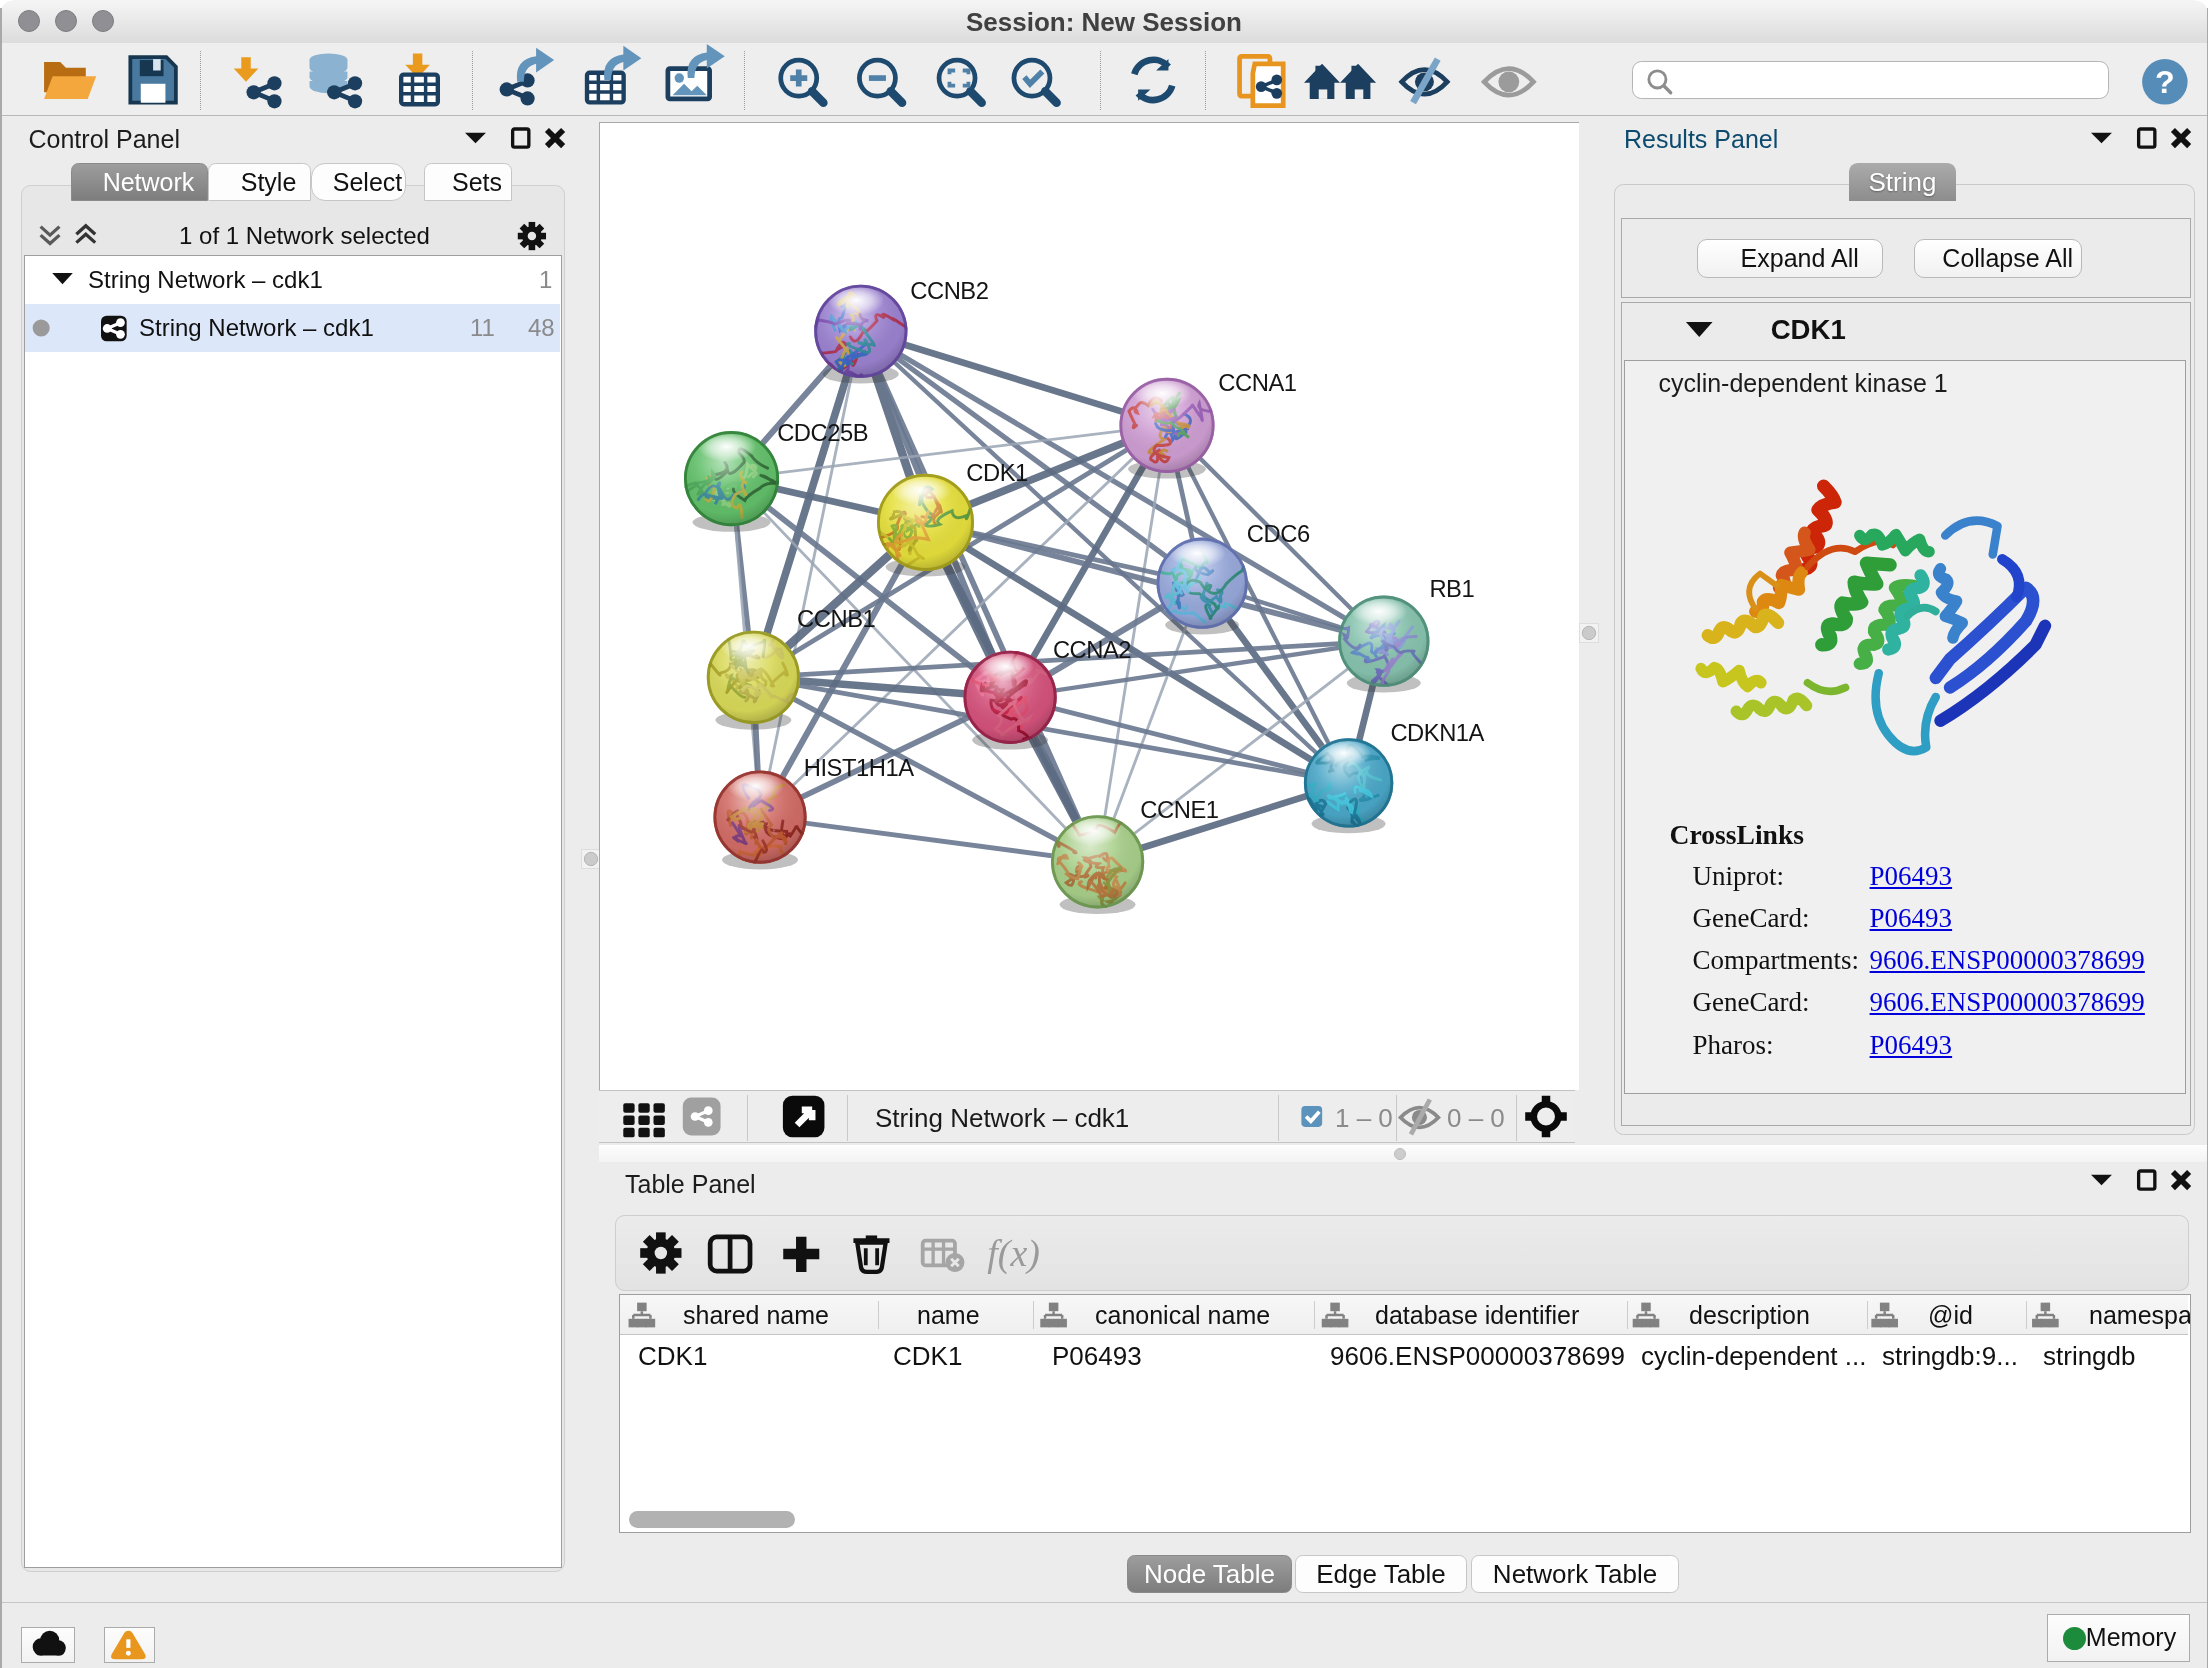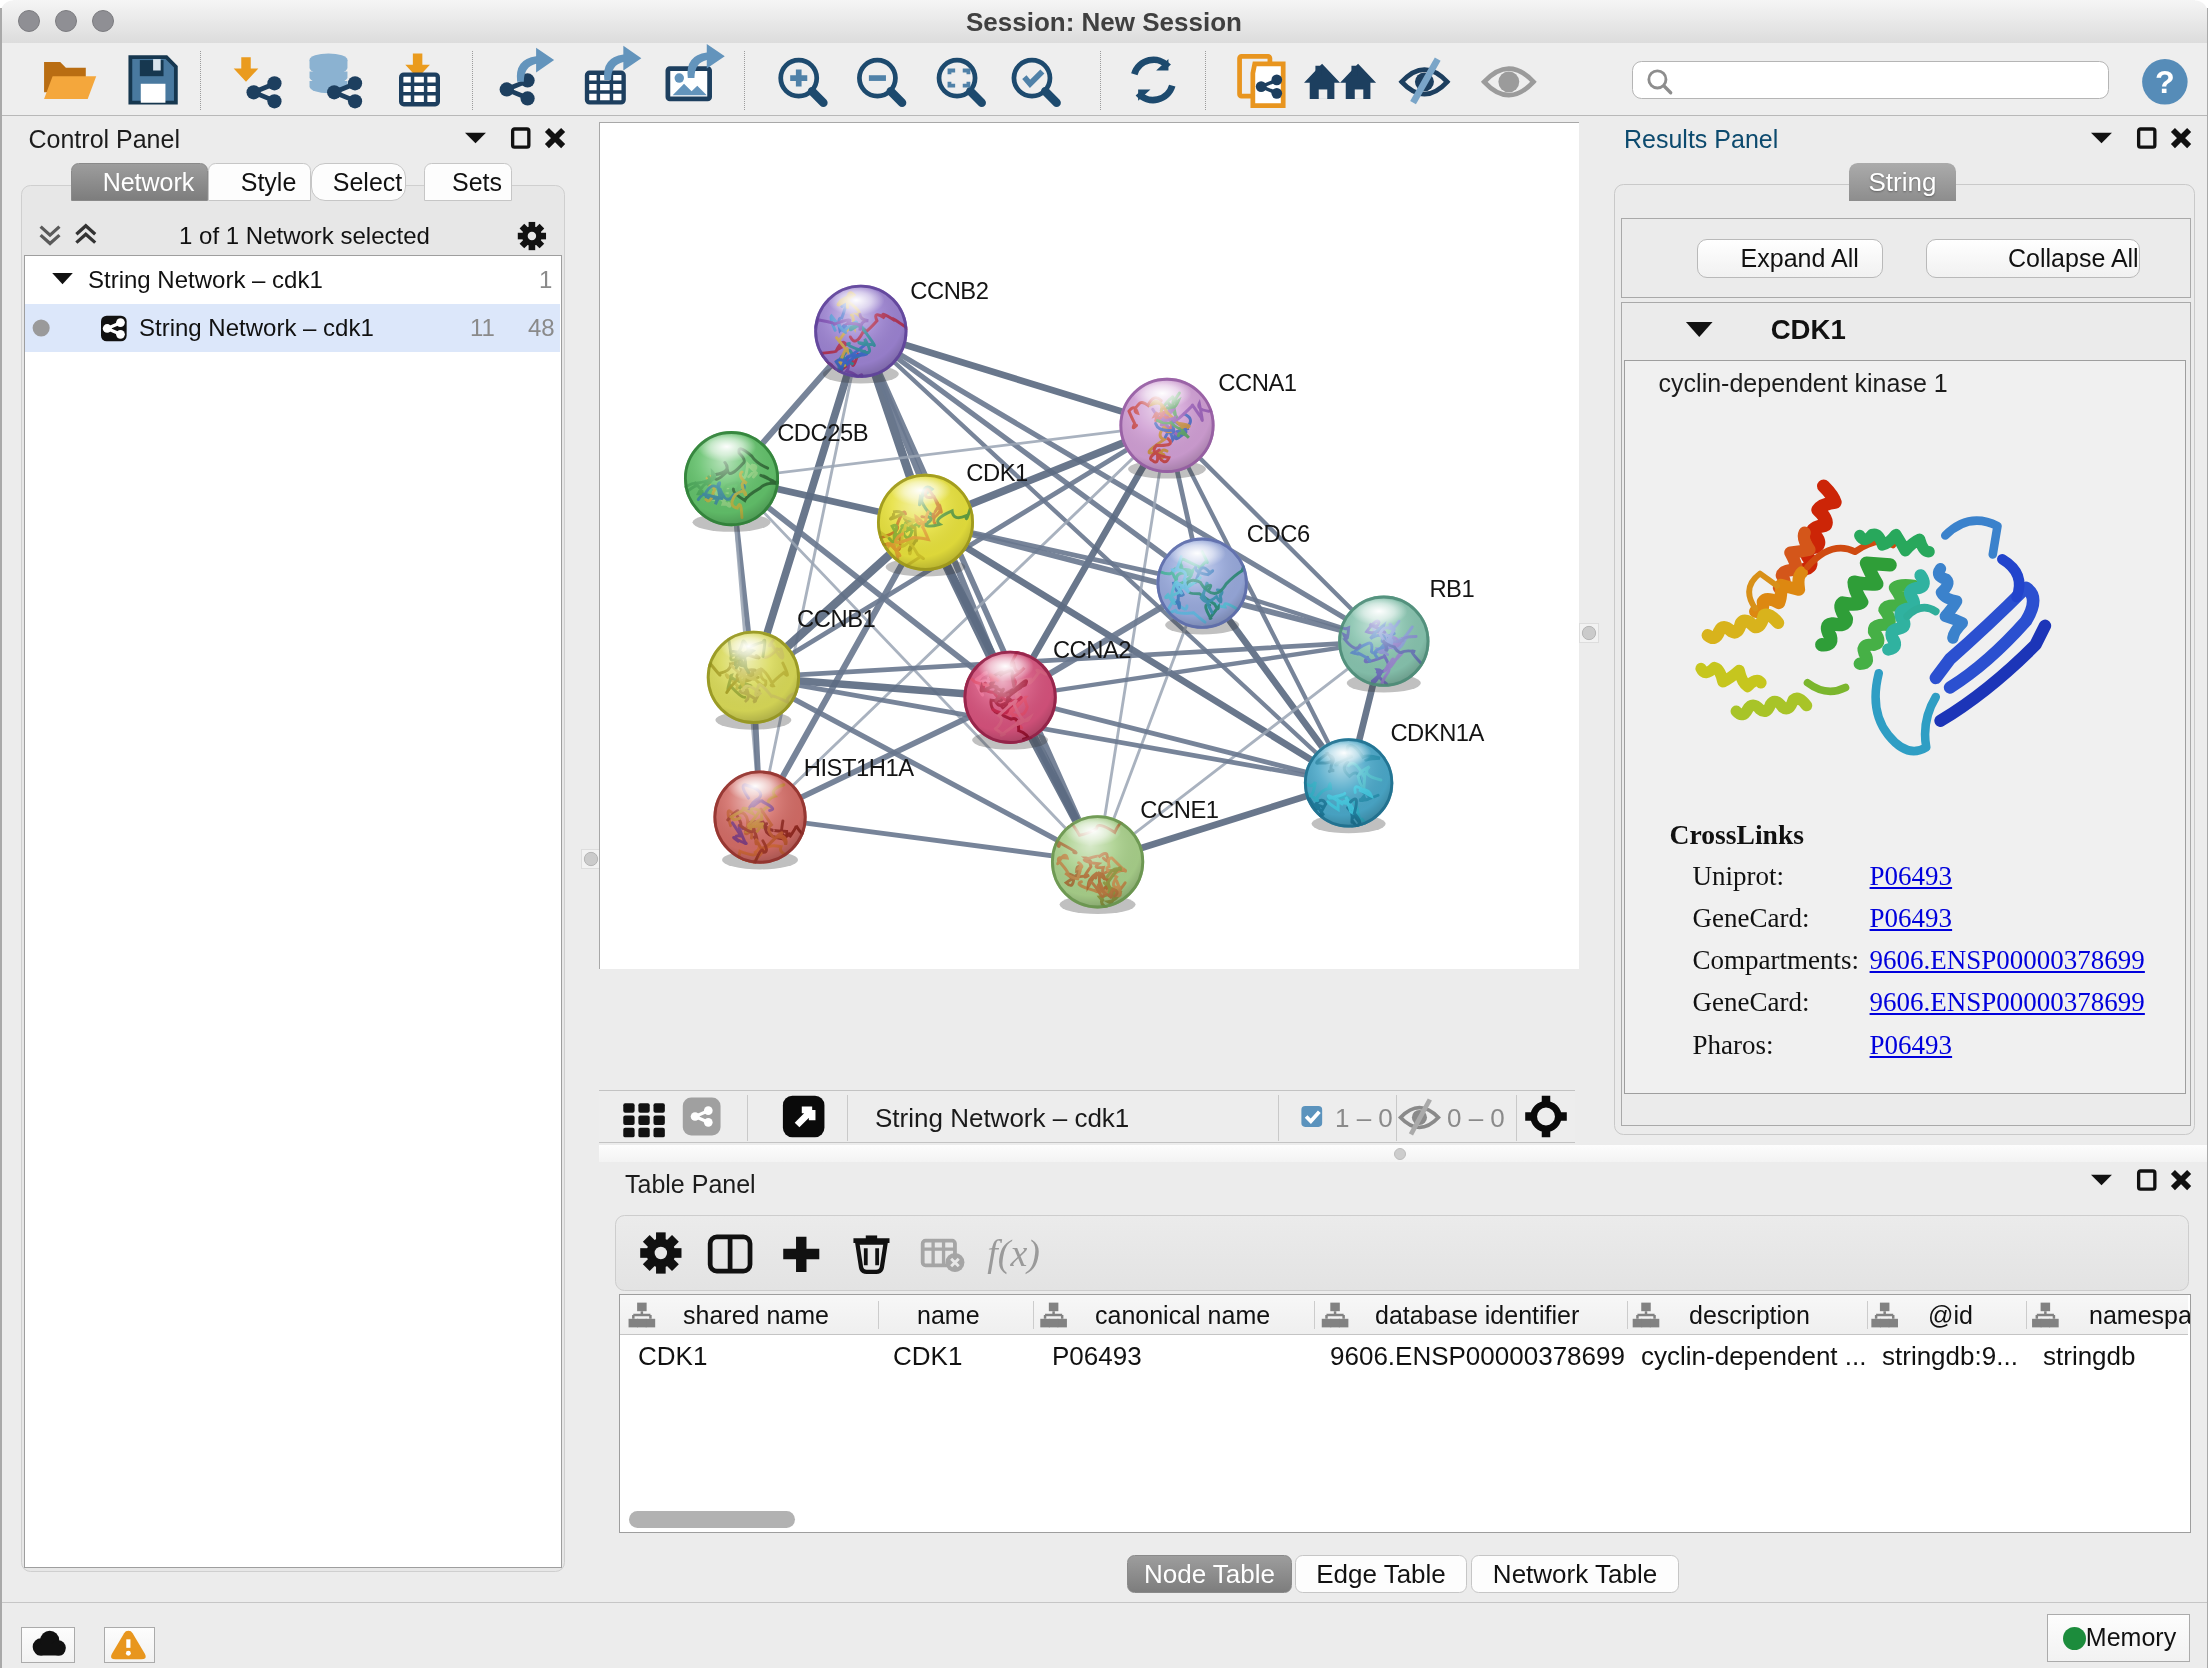--- a/index.html
+++ b/index.html
@@ -27,21 +27,21 @@
 .tab { top:163px; height:38px; border:1px solid #c6c6c6; background:#fdfdfd;
   font-size:25px; color:#111; text-align:center; line-height:36px; border-radius:7.6px 7.6px 0 0;padding-left:18px; }
 .tab.sel { background:linear-gradient(#9d9d9d,#7d7d7d); color:#fff; border-color:#8a8a8a; }
 #cp-selbar { left:42px; top:217px; width:525px; height:38px; font-size:24px; color:#111; text-align:center; line-height:38px; }
 #cp-list { left:24px; top:255px; width:538px; height:1313px; background:#ffffff; border:1.9px solid #9e9e9e; }
 .cprow { left:0; width:535px; height:48px; font-size:24px; color:#111; }
 #cprow2 { background:#dce7fa; }
 .rnum { color:#8a8a8a; }
 
 
-#netcanvas { left:599px; top:122px; width:980px; height:847px; background:#ffffff;
+#netcanvas { left:599px; top:122px; width:980px; height:968px; background:#ffffff;
   border-left:1px solid #a8a8a8; border-top:1px solid #a8a8a8; }
 #nettoolbar { left:599px; top:1090px; width:976px; height:53px; background:#ededed;
   border-top:1px solid #c3c3c3; border-bottom:1px solid #c3c3c3; }
 .ntsep { top:3.8px; height:46px; border-left:1.9px solid #c9c9c9; }
 #hsplit { left:599px; top:1145px; width:1609px; height:17px; background:linear-gradient(#fdfdfd,#f3f3f3); }
 
 
 #rp-title { left:1624px; top:125px; font-size:25px; color:#0c4a6e; }
 #rp-tab { left:1849px; top:163px; width:107px; height:38px; background:linear-gradient(#ababab,#8d8d8d);
   border-radius:8.6px 8.6px 0 0; color:#fff; font-size:26px; text-align:center; line-height:38px;
@@ -682,21 +682,21 @@
   </svg>
 </div>
 
 <div class="abs" id="rp-title">Results Panel</div>
 <svg class="abs" style="left:2091px;top:127px;" width="101" height="23" viewBox="0 0 106 24">
     <use href="#panelicons"></use>
   </svg>
 <div class="abs" id="rp-box">
   <div class="abs" id="rp-expbox">
     <div class="abs rp-btn" style="left:75px; width:186px;">Expand All</div>
-    <div class="abs rp-btn" style="left:304px; width:214px;text-align:right;">Collapse All</div>
+    <div class="abs rp-btn" style="left:292px; width:168px;">Collapse All</div>
   </div>
   <div class="abs" id="rp-cdkbox">
     <svg class="abs" style="left:63px;top:17px;" width="28.5" height="19" viewBox="0 0 30 20">
         <polygon points="1,2 29,2 15,18" fill="#111"></polygon>
       </svg>
     <span class="abs" style="left:149px; top:11.4px; font-size:27.6px; font-weight:700; color:#111;">CDK1</span>
     <div class="abs" id="rp-content">
       <span class="abs" style="left:34px; top:7.6px; font-size:25px; color:#1c1c1c;">cyclin-dependent kinase 1</span>
       <svg class="abs" style="left:40px;top:84px;" width="399" height="333" viewBox="0 0 420 350">
 <g fill="none" stroke-linecap="round" stroke-linejoin="round">

